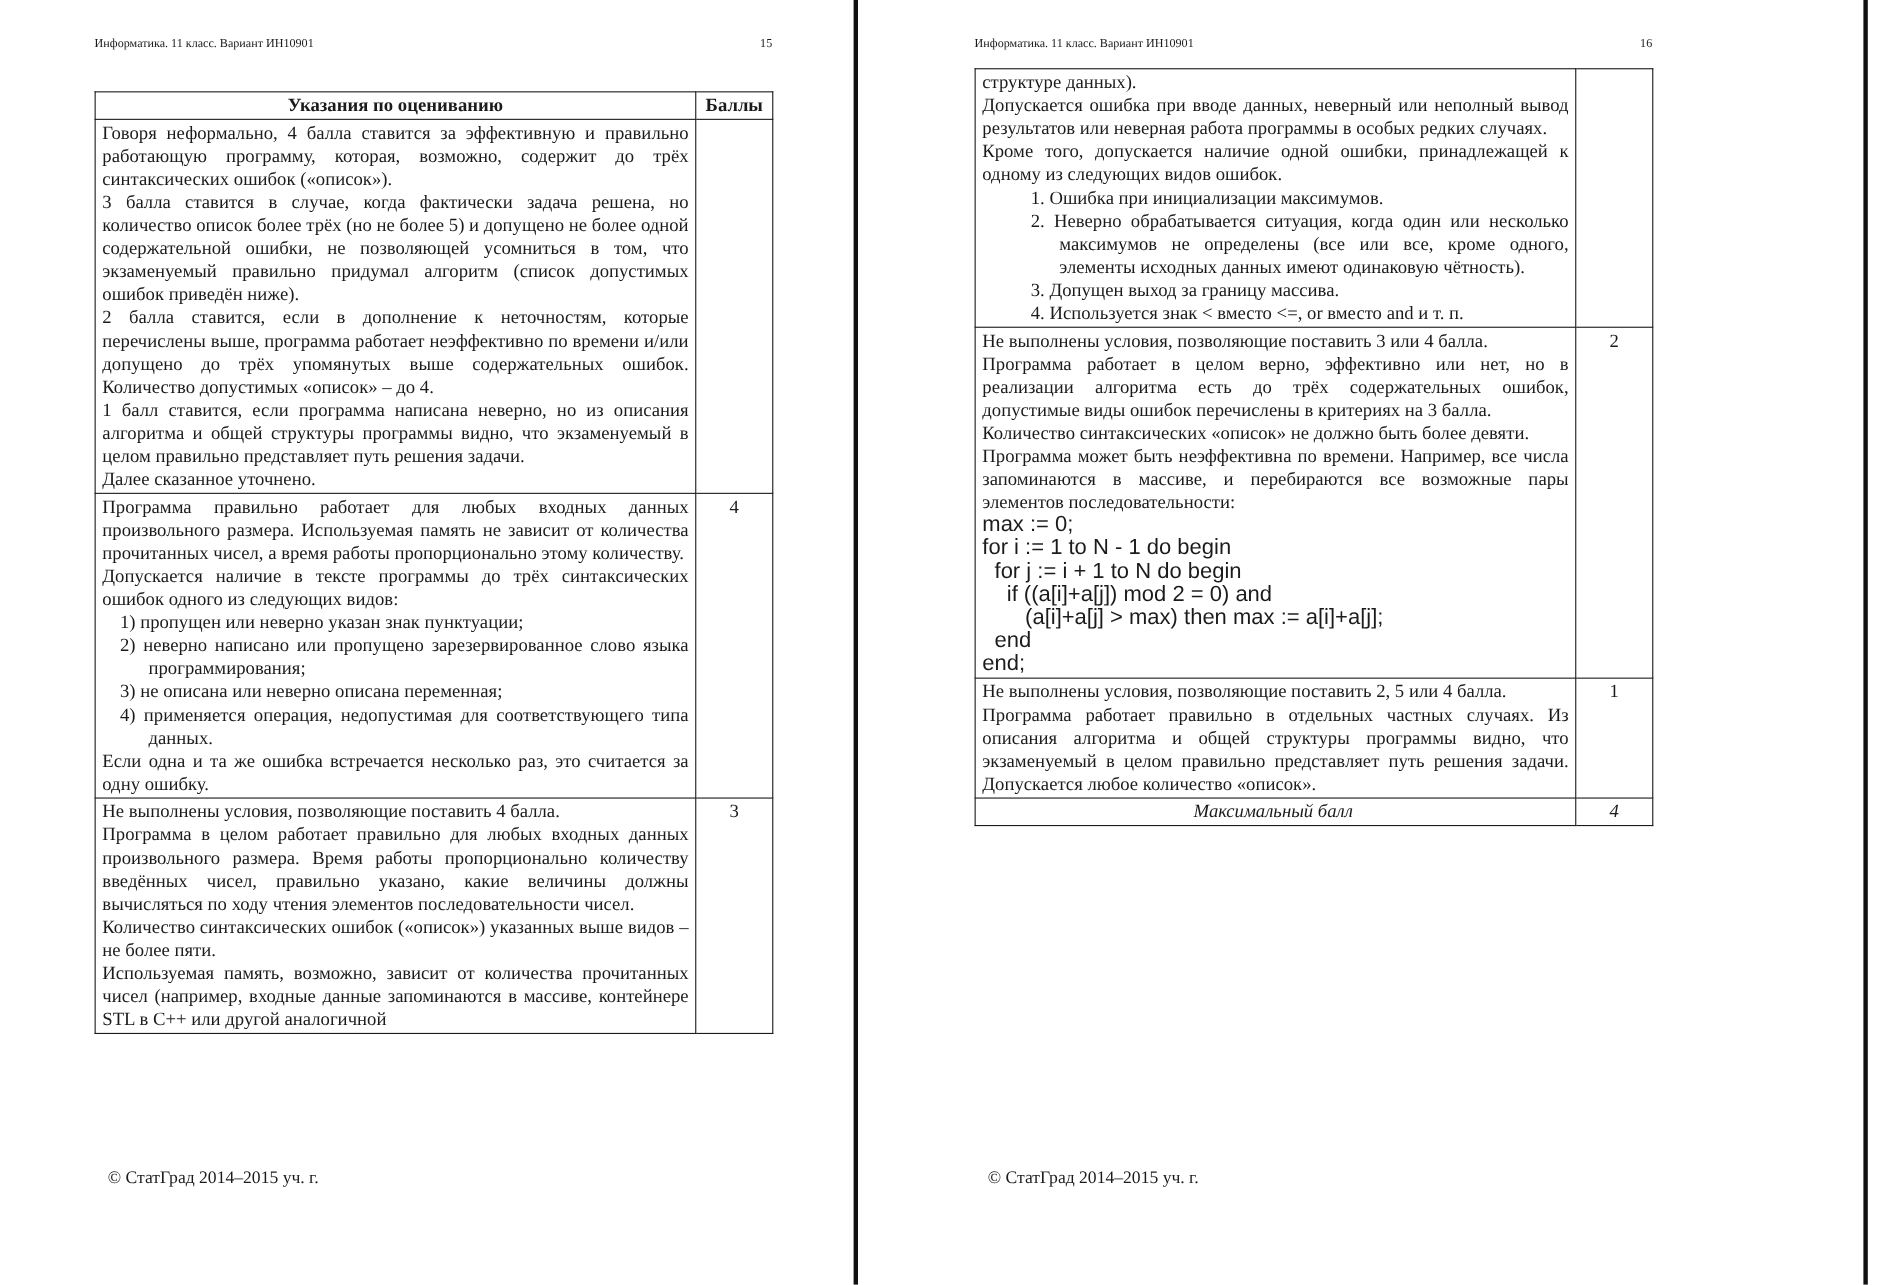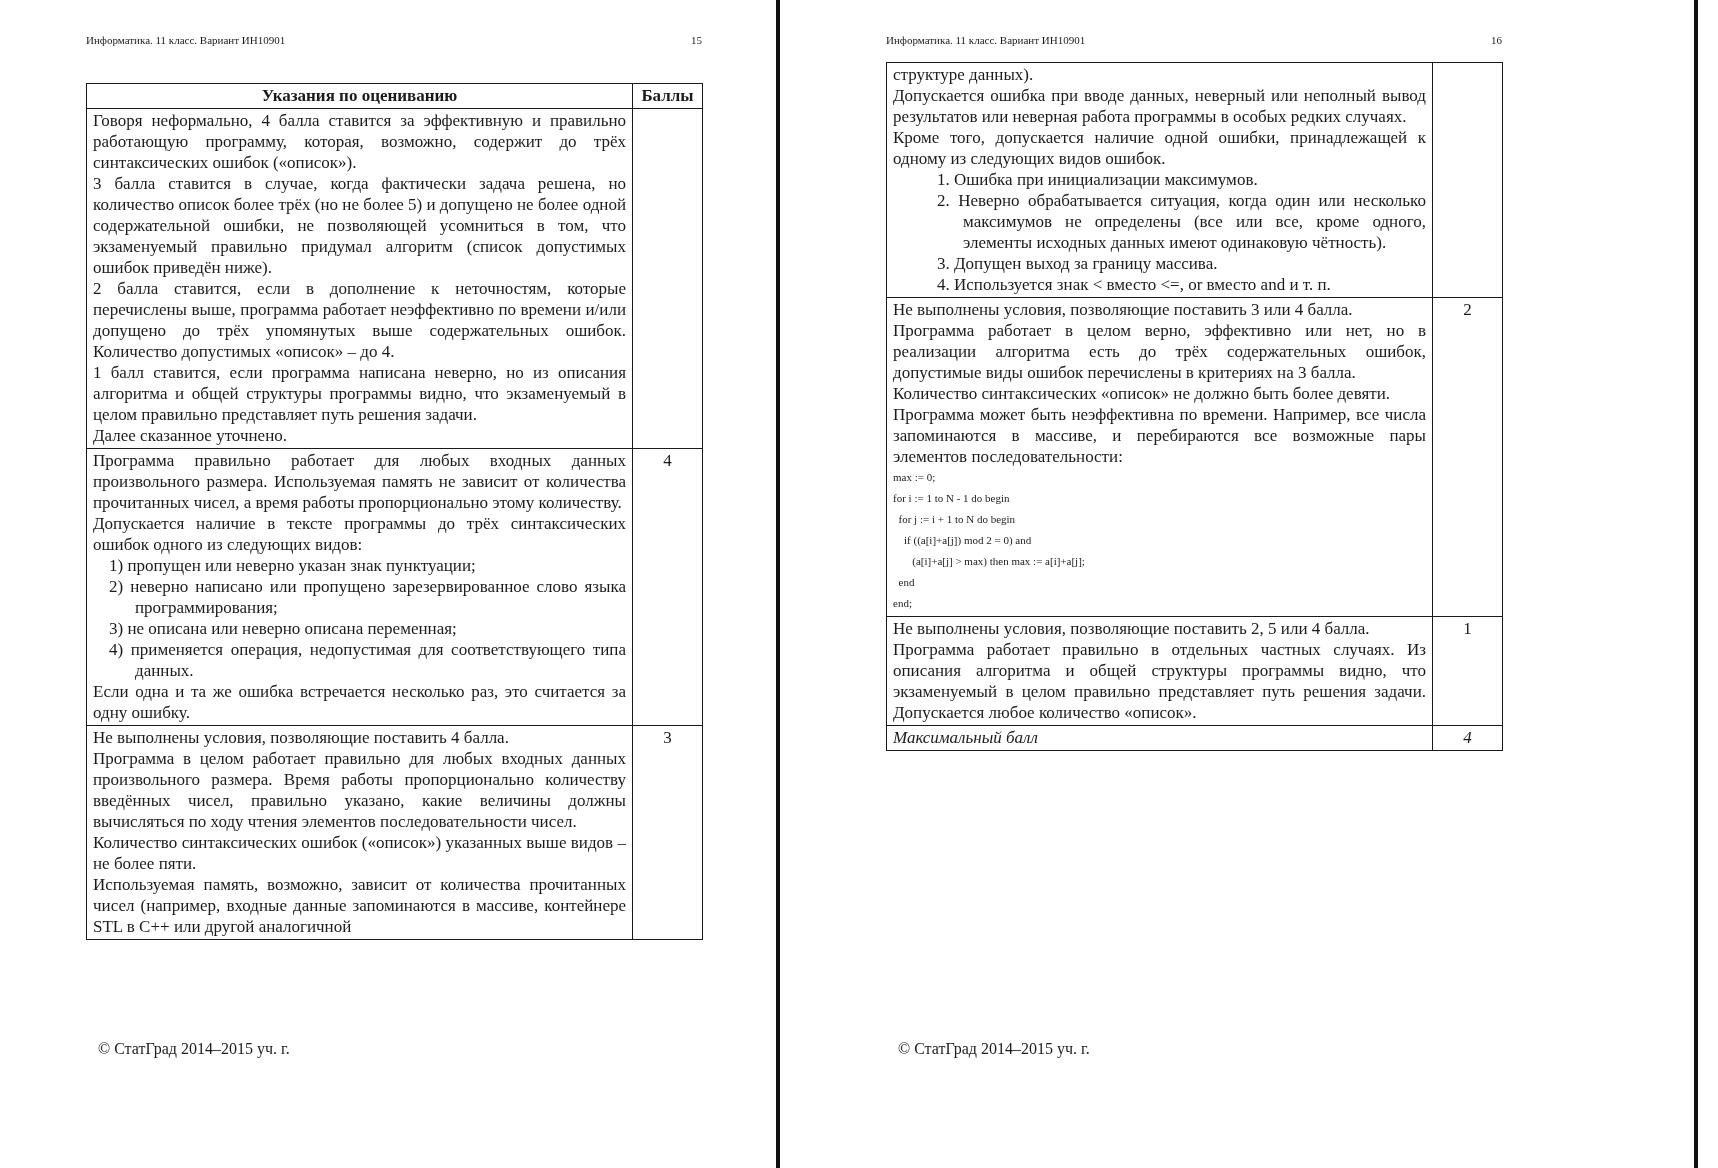--- a/index.html
+++ b/index.html
@@ -37,30 +37,30 @@
   }
   th.criteria-h { font-weight: bold; text-align: center; margin-left: 48px; }
   th.score-h    { font-weight: bold; text-align: center; margin-left: 39px; }
   td.score-cell { text-align: center; }
 
   td.criteria-cell p { margin: 0; text-align: justify; }
   p.paren-item { padding-left: 42px; text-indent: -26px; }
   p.num-item   { padding-left: 70px; text-indent: -26px; }
 
   .code-block {
-    font-family: Liberation Serif, serif;
-    font-size: 11px; line-height: 21px;
+    font-family: Liberation Sans, sans-serif;
+    font-size: 20px; line-height: 21px;
   }
   .code-line { white-space: pre; }
 
-  tr.max-row td.criteria-cell { text-align: left; font-style: italic; padding-right: 10px; }
+  tr.max-row td.criteria-cell { text-align: center; font-style: italic; padding-right: 10px; }
   tr.max-row td.score-cell { font-style: italic; }
 
   .page-footer {
-    position: absolute; top: 1010px; left: 12px;
+    position: absolute; top: 1032px; left: 12px;
     font-size: 16px;
   }
 
   .v-line { position: absolute; top: 0; width: 4px; height: 1168px; background: #111111; }
   .v-line.center { left: 776px; }
   .v-line.edge   { left: 1694px; }
 </style>
 </head>
 <body>
 

